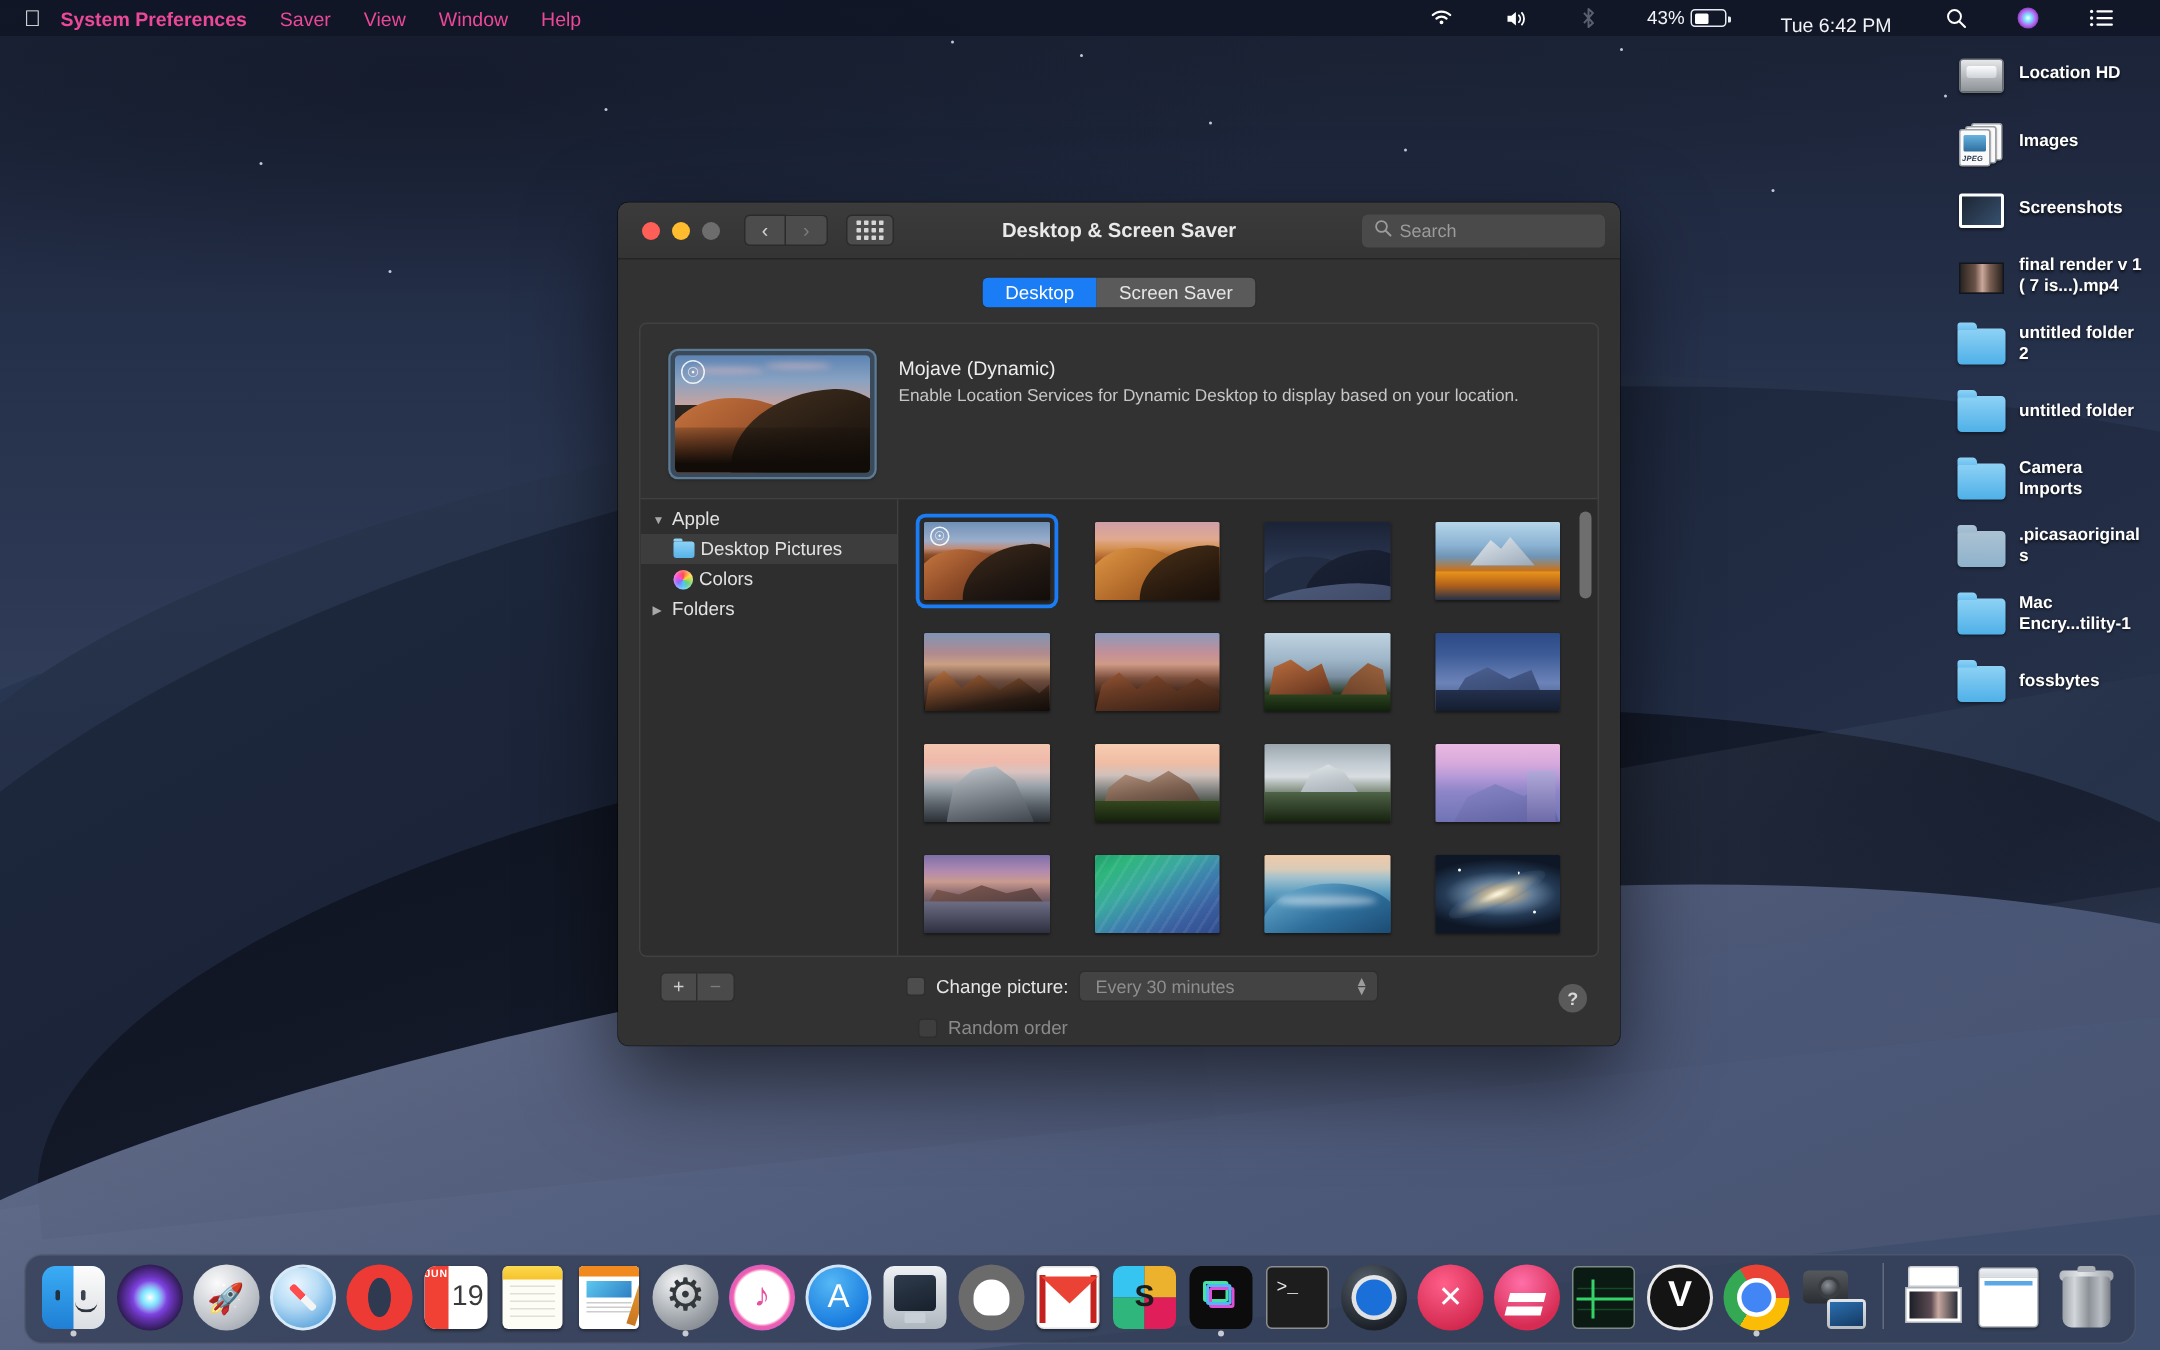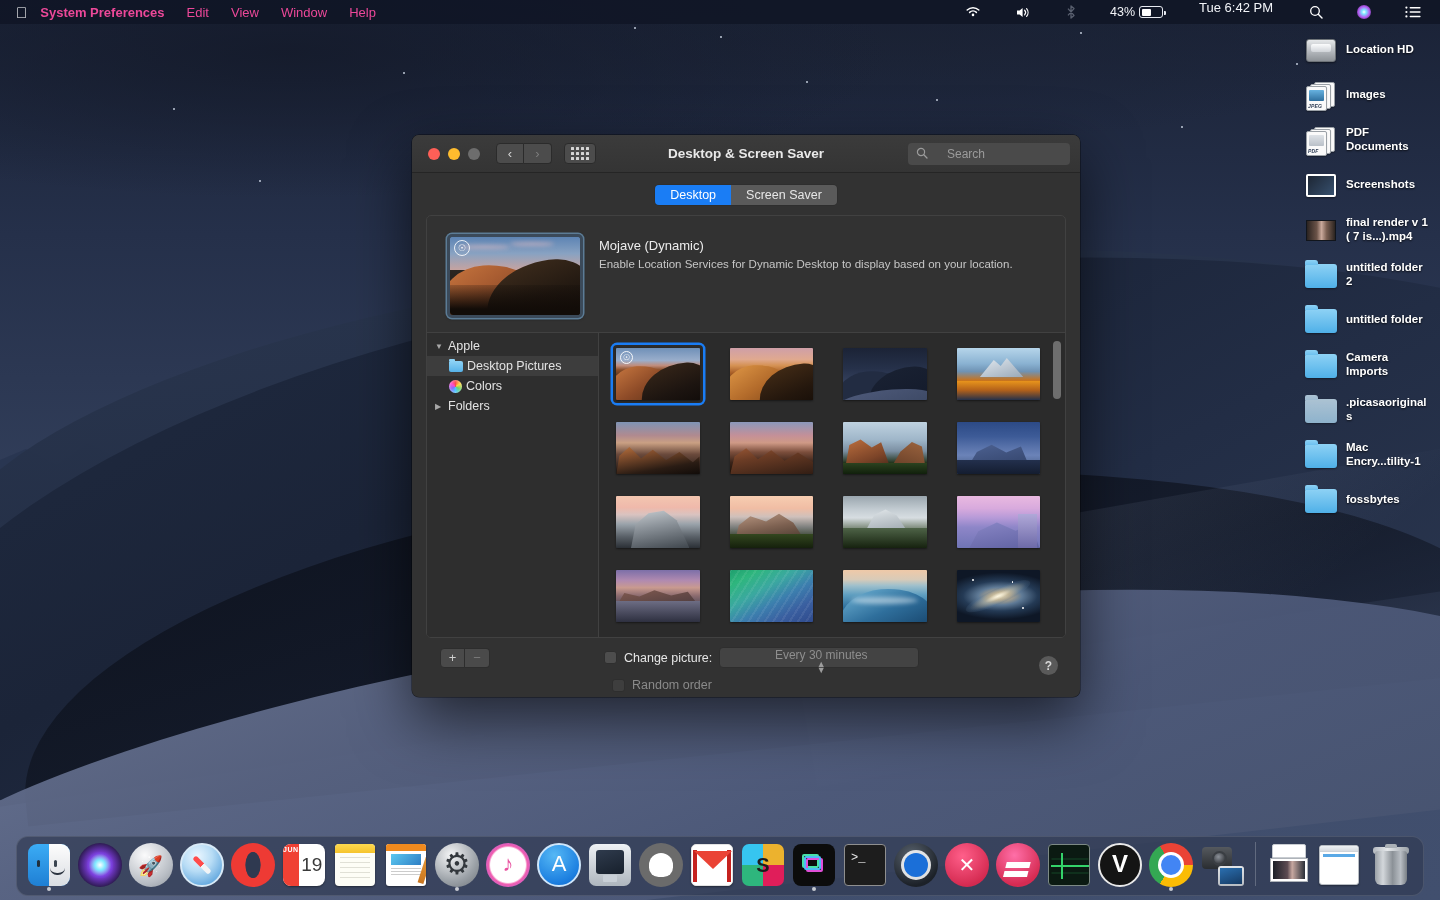--- a/index.html
+++ b/index.html
@@ -82,22 +82,22 @@
   .apple-logo {
     padding: 0 13px 0 16px; font-size: 15px; line-height: 1; color: #fff;
     display: flex; align-items: center; height: 100%;
   }
   .mb-item {
     padding: 0 11px; height: 100%; display: flex; align-items: center;
     font-size: 13px; color: #ec4899; white-space: nowrap;
   }
   .mb-item.app-name { font-weight: bold; padding-left: 0; }
   .mb-right {
-    margin-left: auto; display: flex; align-items: flex-start; height: 100%;
-    padding-right: 10px; gap: 16px;
+    margin-left: auto; display: flex; align-items: flex-end; height: 100%;
+    padding-right: 22px; gap: 16px;
   }
   .mb-stat { display: flex; align-items: center; height: 100%; padding: 0 9px; font-size: 12.5px; }
   .mb-stat.dim { opacity: .38; }
   .battery-pct { font-size: 12.5px; padding-right: 4px; }
   .batt {
     width: 24px; height: 12px; border: 1.4px solid #e7eaf1; border-radius: 3px;
     position: relative; display: inline-block;
   }
   .batt::after {
     content: ''; position: absolute; right: -4px; top: 3.5px;
@@ -217,21 +217,21 @@
     display: flex; align-items: center; justify-content: center;
   }
   .dots { display: grid; grid-template-columns: repeat(4, 3px); gap: 2px; }
   .dots i { width: 3px; height: 3px; background: #d6d6d6; border-radius: .5px; display:block; }
   .win-title {
     position: absolute; left: 0; right: 0; text-align: center;
     font-size: 13.5px; font-weight: 600; color: #e9e9e9; pointer-events: none;
   }
   .searchbox {
     margin-left: auto; width: 162px; height: 22px; background: #4a4a4a;
-    border-radius: 4px; display: flex; align-items: center; gap: 19px;
+    border-radius: 4px; display: flex; align-items: center; gap: 5px;
     padding: 0 8px; font-size: 12px; color: #9b9b9b; position: relative; z-index: 2;
   }
   .searchbox .mag { font-size: 11px; }
 
   .sp-body { flex: 1; padding: 12px 14px 14px; display: flex; flex-direction: column; }
   .tabs {
     display: flex; justify-content: center; margin-bottom: 10px;
   }
   .tabseg { display: flex; border-radius: 4px; overflow: hidden; box-shadow: 0 0 0 .5px #2a2a2a; }
   .tab {
@@ -343,21 +343,20 @@
     border: .5px solid #2e2e2e; flex: 0 0 13px;
   }
   .cbox.dis { background: #3e3e3e; }
   .lbl { font-size: 12.5px; color: #e6e6e6; }
   .lbl.dis { color: #8a8a8a; }
   .popup {
     width: 200px; height: 21px; background: #434343; border-radius: 4px;
     display: flex; align-items: center; justify-content: space-between;
     padding: 0 6px 0 10px; font-size: 12px; color: #8e8e8e;
     border: .5px solid #2e2e2e;
-    flex-direction: column;
   }
   .steppers { display: flex; flex-direction: column; line-height: .62; font-size: 9px; color: #9d9d9d; }
   .foot-row2 { display: flex; align-items: center; gap: 7px; margin-top: 10px; margin-left: 172px; }
   .help-btn {
     position: absolute; right: 22px; bottom: 22px;
     width: 19px; height: 19px; border-radius: 50%; background: #5a5a5a;
     display: flex; align-items: center; justify-content: center;
     font-size: 12px; color: #d8d8d8; font-weight: bold;
   }
 
@@ -520,21 +519,21 @@
   <div class="dune-main"></div>
   <div class="dune-shadow"></div>
   <div class="haze"></div>
   <div class="dune-front"></div>
 </div>
 
 <div id="menubar">
   <div class="mb-left">
     <div class="apple-logo"></div>
     <div class="mb-item app-name">System Preferences</div>
-    <div class="mb-item">Edit</div>
+    <div class="mb-item">Saver</div>
     <div class="mb-item">View</div>
     <div class="mb-item">Window</div>
     <div class="mb-item">Help</div>
   </div>
   <div class="mb-right">
     <div class="mb-stat">
       <svg width="16" height="12" viewBox="0 0 16 12">
           <path d="M8 10.2a1.3 1.3 0 100-2.6 1.3 1.3 0 000 2.6z" fill="#fff"></path>
           <path d="M4.6 6.4a5 5 0 016.8 0" stroke="#fff" stroke-width="1.5" fill="none" stroke-linecap="round"></path>
           <path d="M2.2 4a8.4 8.4 0 0111.6 0" stroke="#fff" stroke-width="1.5" fill="none" stroke-linecap="round"></path>
@@ -593,32 +592,20 @@
     <span class="di-glyph">
         <span class="stack">
           <i></i>
           <i></i>
           <i>
             <span class="badge-txt">JPEG</span>
           </i>
         </span>
       </span>
     <span class="di-label">Images</span>
-  </div>
-  <div class="desk-icon">
-    <span class="di-glyph">
-        <span class="stack pdf">
-          <i></i>
-          <i></i>
-          <i>
-            <span class="badge-txt">PDF</span>
-          </i>
-        </span>
-      </span>
-    <span class="di-label">PDF Documents</span>
   </div>
   <div class="desk-icon">
     <span class="di-glyph">
         <span class="shot">
           <i></i>
         </span>
       </span>
     <span class="di-label">Screenshots</span>
   </div>
   <div class="desk-icon">

